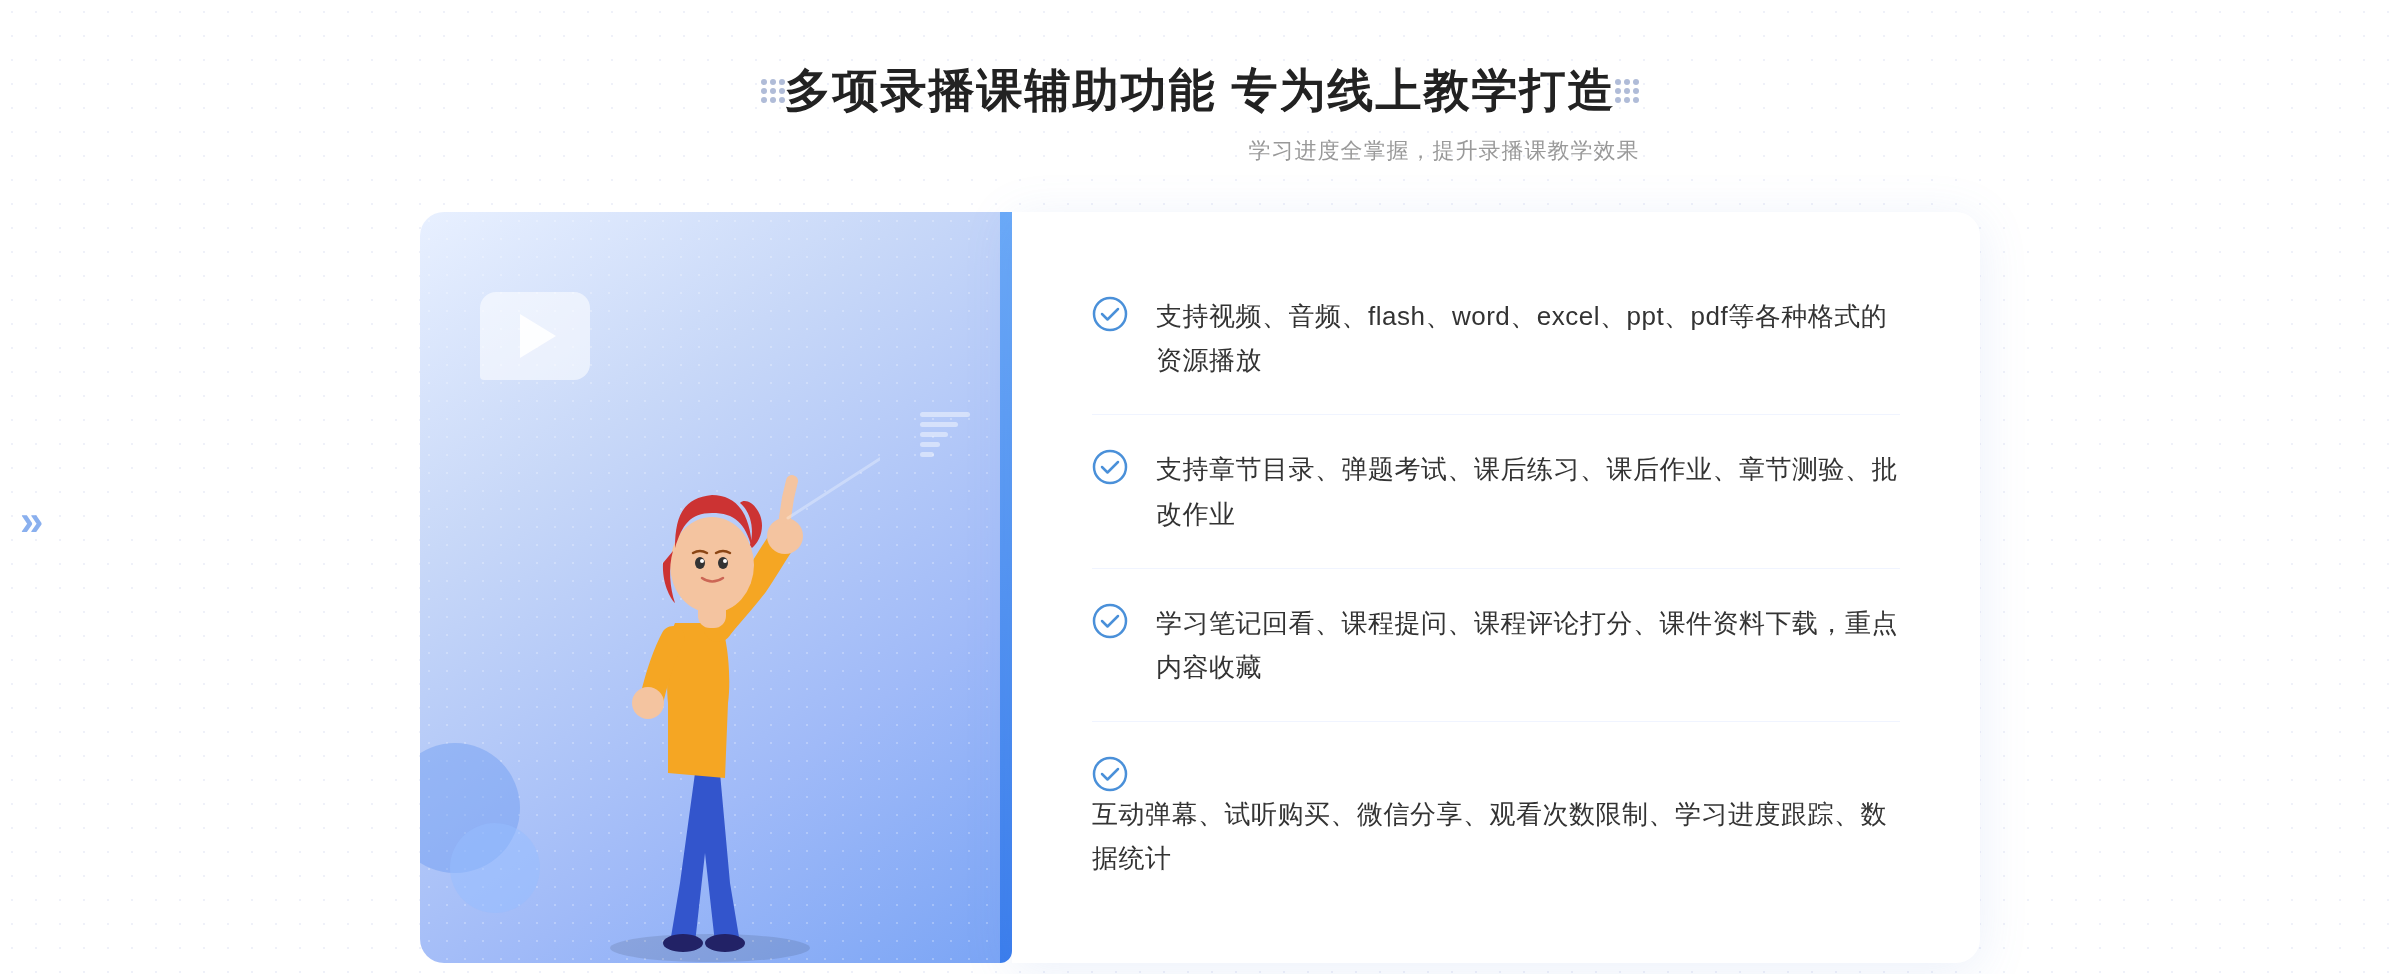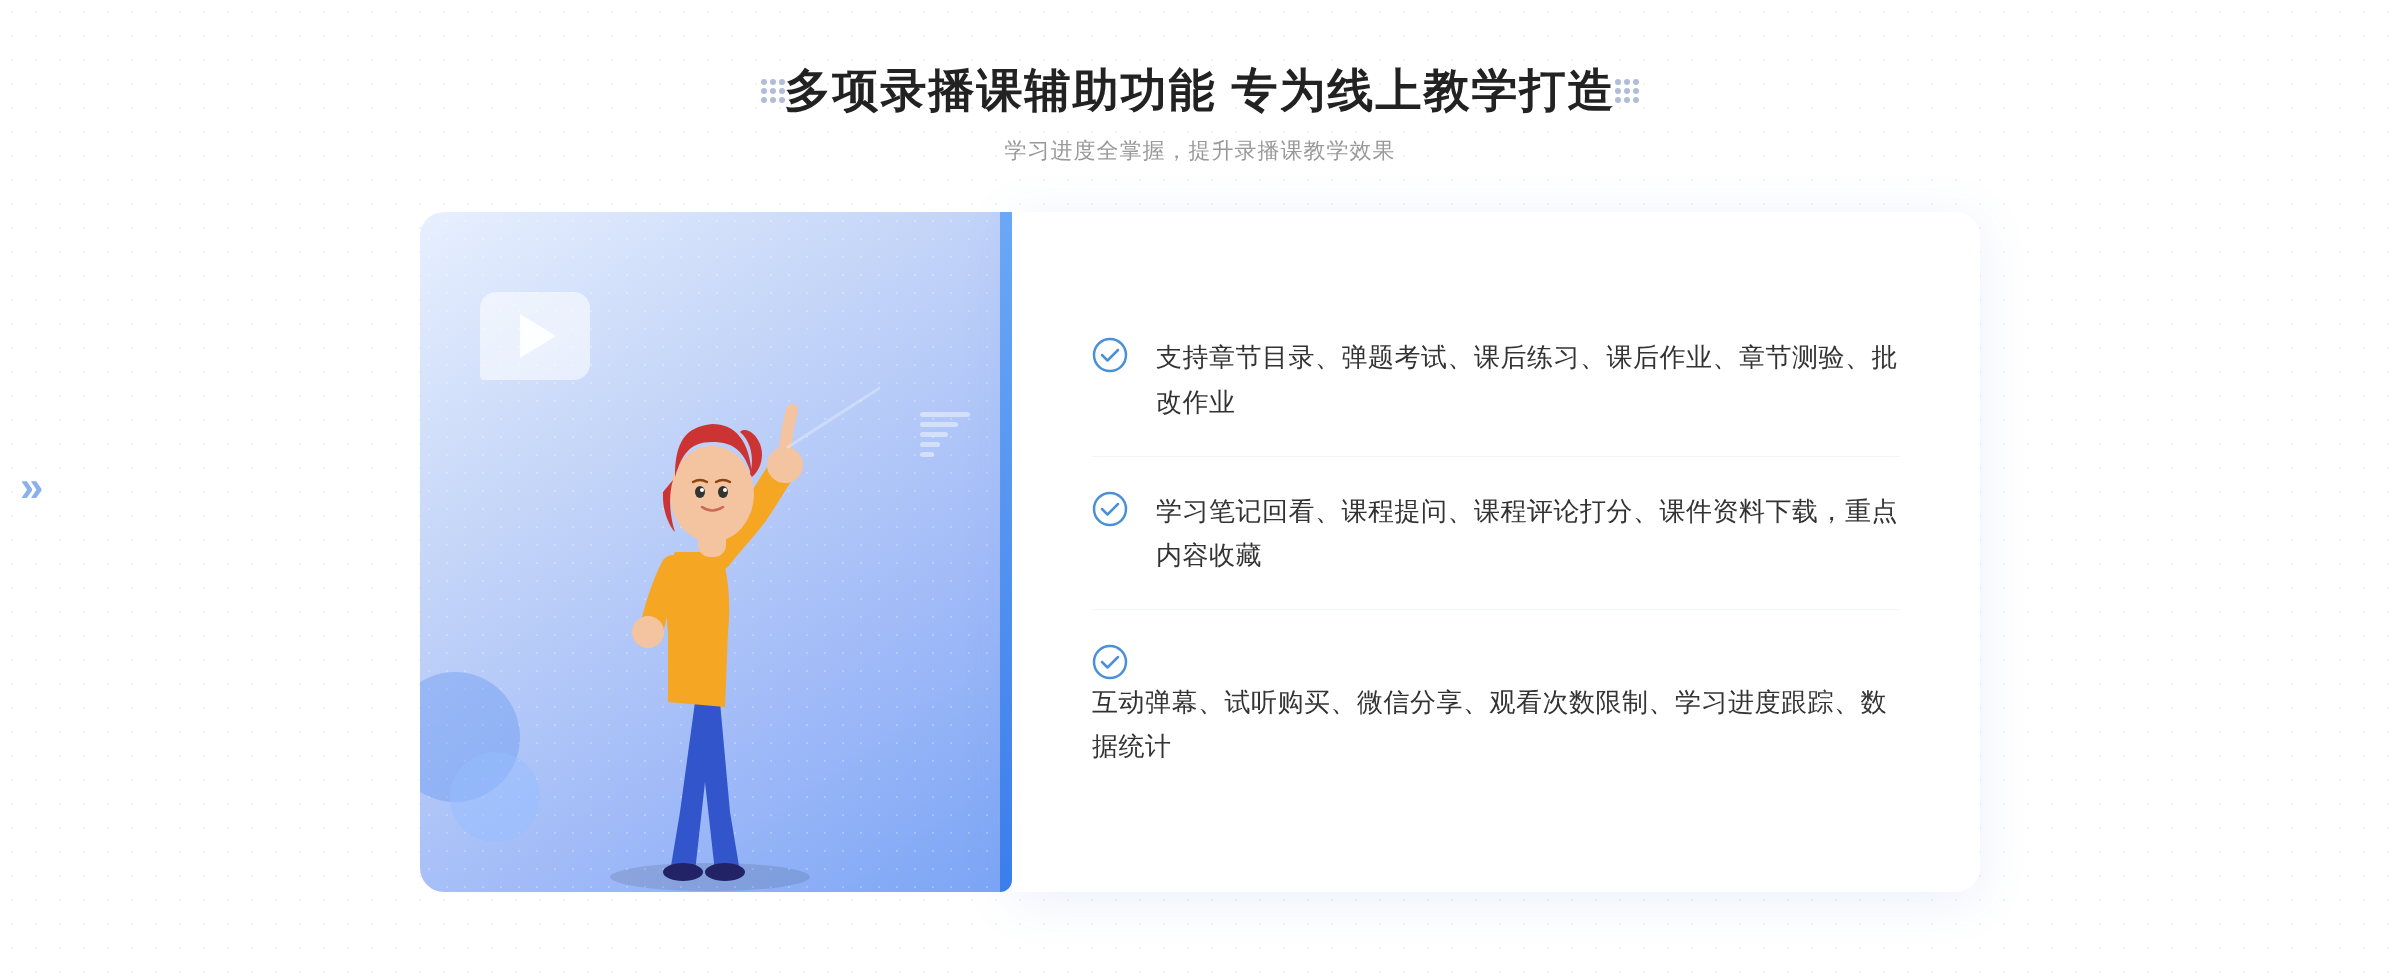--- a/index.html
+++ b/index.html
@@ -86,20 +86,21 @@
       font-weight: 700;
       color: #222;
       letter-spacing: 2px;
     }
 
     .sub-title {
       font-size: 22px;
       color: #999;
       letter-spacing: 1px;
       margin-top: 4px;
+      text-align: right;
     }
 
     
     .main-content {
       display: flex;
       align-items: stretch;
       width: 1560px;
       margin-top: 30px;
       gap: 0;
     }
@@ -372,20 +373,27 @@
 
           <path d="M248 115 L380 30" stroke="rgba(255,255,255,0.3)" stroke-width="3" stroke-linecap="round"></path>
         </svg>
       </div>
 
       <div class="features-panel-wrapper">
         <div class="blue-side-bar"></div>
 
         <div class="features-panel">
 
+          <div class="feature-item">
+            <svg class="check-icon" viewBox="0 0 36 36" fill="none" xmlns="http://www.w3.org/2000/svg">
+              <circle cx="18" cy="18" r="16" stroke="#4a90d9" stroke-width="2.5"></circle>
+              <path d="M10 18 L15.5 23.5 L26 13" stroke="#4a90d9" stroke-width="2.5" stroke-linecap="round" stroke-linejoin="round"></path>
+            </svg>
+            <span class="feature-text">支持视频、音频、flash、word、excel、ppt、pdf等各种格式的资源播放</span>
+          </div>
 
           <div class="feature-item">
             <svg class="check-icon" viewBox="0 0 36 36" fill="none" xmlns="http://www.w3.org/2000/svg">
               <circle cx="18" cy="18" r="16" stroke="#4a90d9" stroke-width="2.5"></circle>
               <path d="M10 18 L15.5 23.5 L26 13" stroke="#4a90d9" stroke-width="2.5" stroke-linecap="round" stroke-linejoin="round"></path>
             </svg>
             <span class="feature-text">支持章节目录、弹题考试、课后练习、课后作业、章节测验、批改作业</span>
           </div>
 
           <div class="feature-item">

